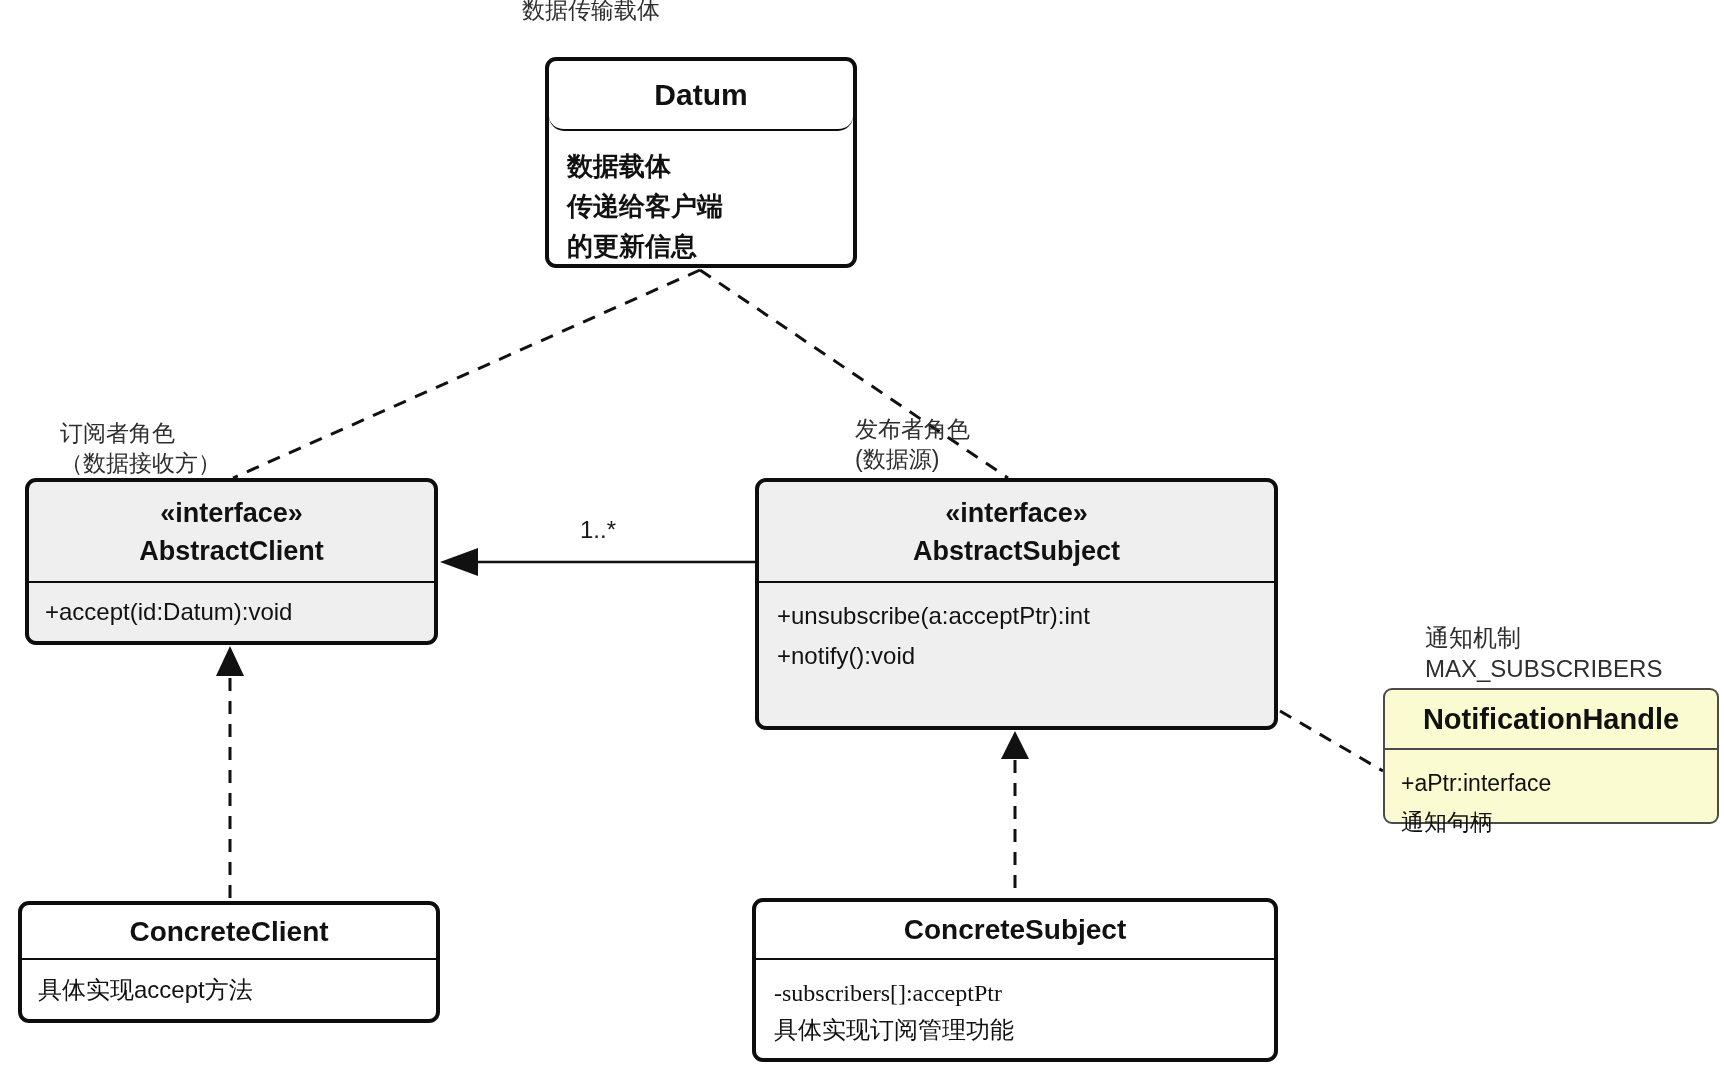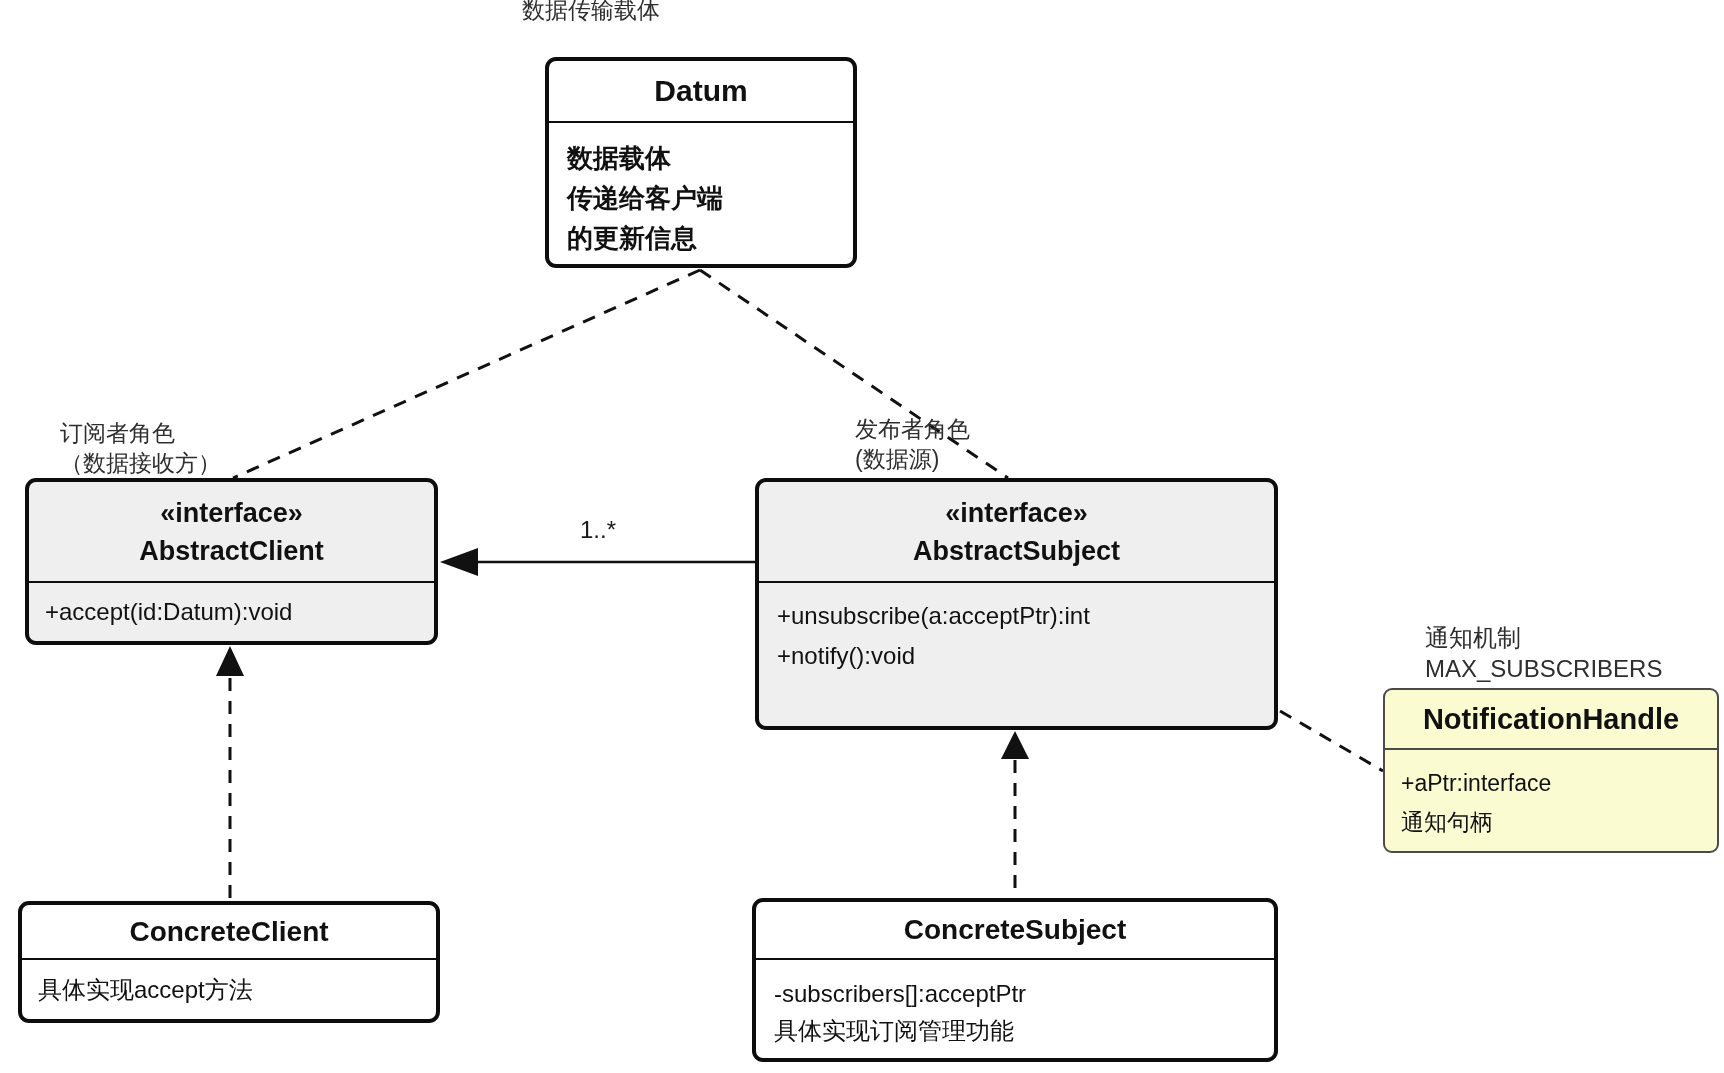--- a/index.html
+++ b/index.html
@@ -18,43 +18,43 @@
   }
   .uml-title {
     box-sizing:border-box; flex:0 0 auto;
     display:flex; flex-direction:column; justify-content:center; align-items:center;
     font-weight:bold; border-bottom:2.5px solid #0d0d0d; text-align:center;
   }
   .uml-members { box-sizing:border-box; flex:1 1 auto; }
   .uml-members .member { display:block; }
 
   #box-datum { left:545px; top:57px; width:312px; height:211px; }
-  #box-datum .uml-title   { height:62px; font-size:30px; }
+  #box-datum .uml-title   { height:70px; font-size:30px;border-radius:15px; }
   #box-datum .uml-members { padding:15px 0 0 18px; font-size:26px; line-height:40px;font-weight:bold; }
 
   #box-abstract-client { left:25px; top:478px; width:413px; height:167px; background:#efefef; }
   #box-abstract-client .uml-title   { height:101px; font-size:27px; line-height:38px; }
   #box-abstract-client .uml-members { display:flex; align-items:center; padding-left:16px; font-size:24px; }
 
   #box-abstract-subject { left:755px; top:478px; width:523px; height:252px; background:#efefef; }
   #box-abstract-subject .uml-title   { height:101px; font-size:27px; line-height:38px; }
   #box-abstract-subject .uml-members { padding:13px 0 0 18px; font-size:24px; line-height:40px; }
 
-  #box-notification { left:1383px; top:688px; width:336px; height:165px;
+  #box-notification { left:1383px; top:688px; width:336px; height:136px;
     background:#fbfbd2; border:2.5px solid #4b4b4b; border-radius:9px; }
   #box-notification .uml-title   { height:60px; font-size:29px; border-bottom:2px solid #4b4b4b; }
   #box-notification .uml-members { padding:14px 0 0 16px; font-size:23px; line-height:39px; }
 
   #box-concrete-client { left:18px; top:901px; width:422px; height:122px; }
   #box-concrete-client .uml-title   { height:55px; font-size:28px; }
   #box-concrete-client .uml-members { display:flex; align-items:center; padding-left:16px; font-size:24px; }
 
   #box-concrete-subject { left:752px; top:898px; width:526px; height:164px; }
   #box-concrete-subject .uml-title   { height:58px; font-size:28px; }
-  #box-concrete-subject .uml-members { padding:15px 0 0 18px; font-size:24px; line-height:37px; }
+  #box-concrete-subject .uml-members { padding:15px 0 0 18px; font-size:24px; line-height:37px;font-family:Liberation Serif, serif; }
 
   
   .note { position:absolute; color:#2e2e2e; font-size:23px; line-height:30px; white-space:nowrap; }
   #note-datum   { left:522px; top:-5px; }
   #note-client  { left:60px;  top:418px; }
   #note-subject { left:855px; top:414px; }
   #note-handle  { left:1425px; top:622px; font-size:24px; line-height:31px; }
   #label-multiplicity { position:absolute; left:580px; top:516px; font-size:24px; color:#1a1a1a; }
 </style>
 </head>

